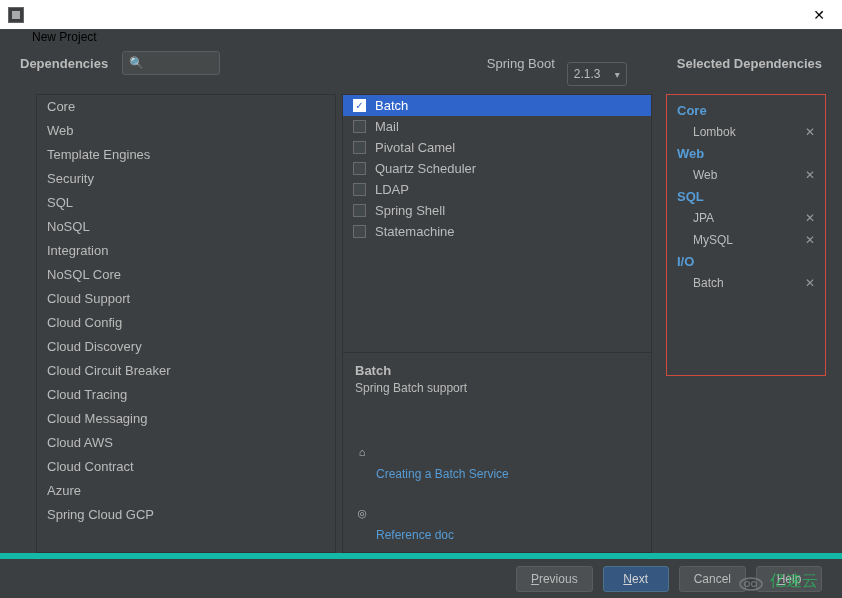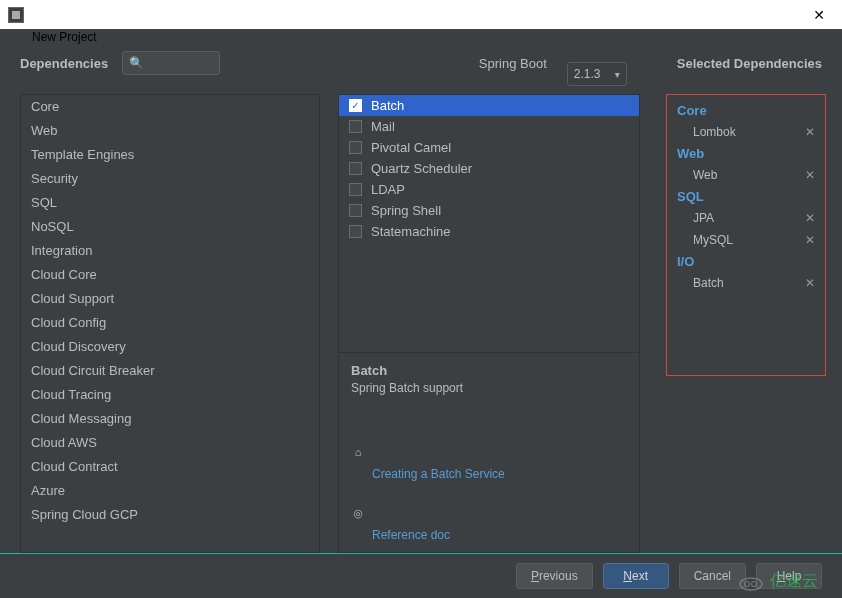--- a/index.html
+++ b/index.html
@@ -10,26 +10,26 @@
     .titlebar { height: 30px; background: #fff; display: flex; align-items: center; padding: 0 8px; border-bottom: 1px solid #444; }
     .titlebar-icon { width: 16px; height: 16px; background: #3c3f41; display: flex; align-items: center; justify-content: center; border: 1px solid #666; }
     .titlebar-title { margin-left: 8px; font-size: 12px; color: #000; flex: 1; margin-top: 45px; }
     .titlebar-close { width: 30px; height: 30px; display: flex; align-items: center; justify-content: center; color: #000; font-size: 14px; cursor: pointer; }
     
     .header-row { display: flex; align-items: center; padding: 10px 20px 8px 20px; text-align: right; }
     .dep-label { color: #bbb; font-size: 13px; font-weight: bold; }
     .search-box { margin-left: 14px; width: 98px; height: 24px; background: #45494a; border: 1px solid #5a5d5f; border-radius: 3px; display: flex; align-items: center; padding: 0 6px; }
     .search-icon { color: #aaa; font-size: 12px; }
     .spacer { flex: 1; }
-    .sb-label { color: #bbb; font-size: 13px; margin-right: 20px; }
+    .sb-label { color: #bbb; font-size: 13px; margin-right: 12px; }
     .sb-dropdown { width: 60px; height: 24px; background: #3c3f41; border: 1px solid #5a5d5f; border-radius: 3px; display: flex; align-items: center; padding: 0 6px; color: #bbb; font-size: 12px; cursor: pointer; margin-top: 22px; }
     .sb-dropdown::after { content: "▾"; margin-left: auto; color: #aaa; font-size: 10px; }
     .sel-dep-label { margin-left: 50px; color: #bbb; font-size: 13px; font-weight: bold; }
     
-    .main-area { flex: 1; display: flex; gap: 18px; padding: 0 16px 0 20px; overflow: hidden; }
+    .main-area { flex: 1; display: flex; gap: 6px; padding: 0 16px 0 36px; overflow: hidden; }
     
     .cat-list { width: 300px; background: #3c3f41; border: 1px solid #323232; overflow-y: auto; }
     .cat-item { padding: 3px 10px; color: #bbb; font-size: 13px; cursor: pointer; line-height: 18px; }
     
     .dep-panel { flex: 1; display: flex; flex-direction: column; border: 1px solid #323232; background: #3c3f41; }
     .dep-list { flex: 1; overflow-y: auto; }
     .dep-item { display: flex; align-items: center; padding: 3px 10px; color: #bbb; font-size: 13px; cursor: pointer; }
     .dep-item.selected { background: #2f65ca; color: #fff; }
     .checkbox { width: 13px; height: 13px; border: 1px solid #6b6b6b; margin-right: 9px; display: flex; align-items: center; justify-content: center; font-size: 10px; background: #43494a; }
     .dep-item.selected .checkbox { background: #fff; color: #2f65ca; border-color: #fff; }
@@ -39,21 +39,21 @@
     .dep-info-desc { font-size: 12px; margin-bottom: 28px; }
     .info-link { display: flex; align-items: center; gap: 7px; font-size: 12px; margin-top: 3px; }
     .info-link a { color: #569cd6; text-decoration: none; margin-top: 44px; }
     .link-icon { color: #bbb; font-size: 11px; width: 14px; text-align: center; }
     
     .selected-panel { width: 160px; border: 1px solid #d04b3f; padding: 5px 4px; align-self: flex-start; height: 282px; background: #3c3f41; margin-left: 8px; }
     .sel-group { color: #569cd6; font-size: 13px; font-weight: bold; padding: 3px 6px; }
     .sel-item { display: flex; align-items: center; padding: 4px 6px 4px 22px; color: #bbb; font-size: 12px; }
     .sel-item .x { margin-left: auto; color: #999; cursor: pointer; font-size: 12px; }
     
-    .button-bar { height: 45px; display: flex; align-items: center; justify-content: flex-end; padding: 0 20px; gap: 10px; border-top: 1px solid #14b8a6; }
+    .button-bar { height: 45px; display: flex; align-items: center; justify-content: flex-end; padding: 0 20px; gap: 10px; border-top: 6px solid #14b8a6; }
     .btn { min-width: 66px; height: 26px; background: #4c5052; border: 1px solid #5a5d5f; border-radius: 3px; color: #bbb; font-size: 12px; cursor: pointer; padding: 0 14px; }
     .btn.primary { background: #365880; border-color: #4a708b; color: #d5d5d5; }
     .btn u { text-decoration: underline; }
     
     .watermark { position: absolute; bottom: 6px; right: 24px; display: flex; align-items: center; gap: 6px; color: #22c55e; font-size: 16px; opacity: 0.7; z-index: 10; }
     .watermark-icon { width: 26px; height: 18px; display: flex; align-items: center; }
     
     ::-webkit-scrollbar { width: 10px; }
     ::-webkit-scrollbar-track { background: #3c3f41; }
     ::-webkit-scrollbar-thumb { background: #555; border-radius: 5px; }
@@ -87,21 +87,21 @@
 
   <div class="main-area">
     <div class="cat-list" id="cat-list">
         <div class="cat-item">Core</div>
         <div class="cat-item">Web</div>
         <div class="cat-item">Template Engines</div>
         <div class="cat-item">Security</div>
         <div class="cat-item">SQL</div>
         <div class="cat-item">NoSQL</div>
         <div class="cat-item">Integration</div>
-        <div class="cat-item">Cloud Core</div>
+        <div class="cat-item">NoSQL Core</div>
         <div class="cat-item">Cloud Support</div>
         <div class="cat-item">Cloud Config</div>
         <div class="cat-item">Cloud Discovery</div>
         <div class="cat-item">Cloud Circuit Breaker</div>
         <div class="cat-item">Cloud Tracing</div>
         <div class="cat-item">Cloud Messaging</div>
         <div class="cat-item">Cloud AWS</div>
         <div class="cat-item">Cloud Contract</div>
         <div class="cat-item">Azure</div>
         <div class="cat-item">Spring Cloud GCP</div>

